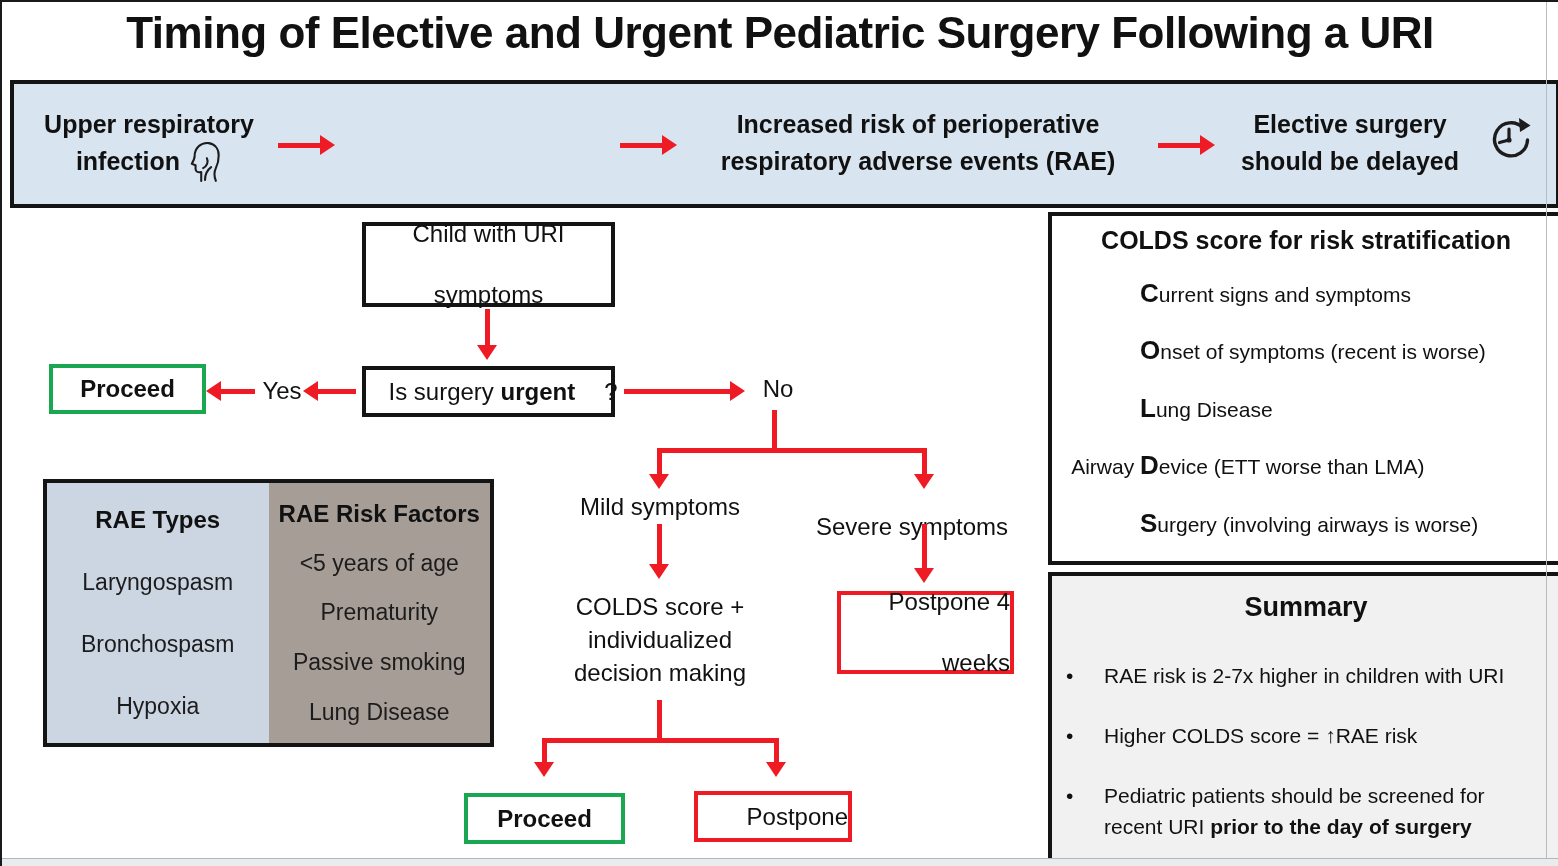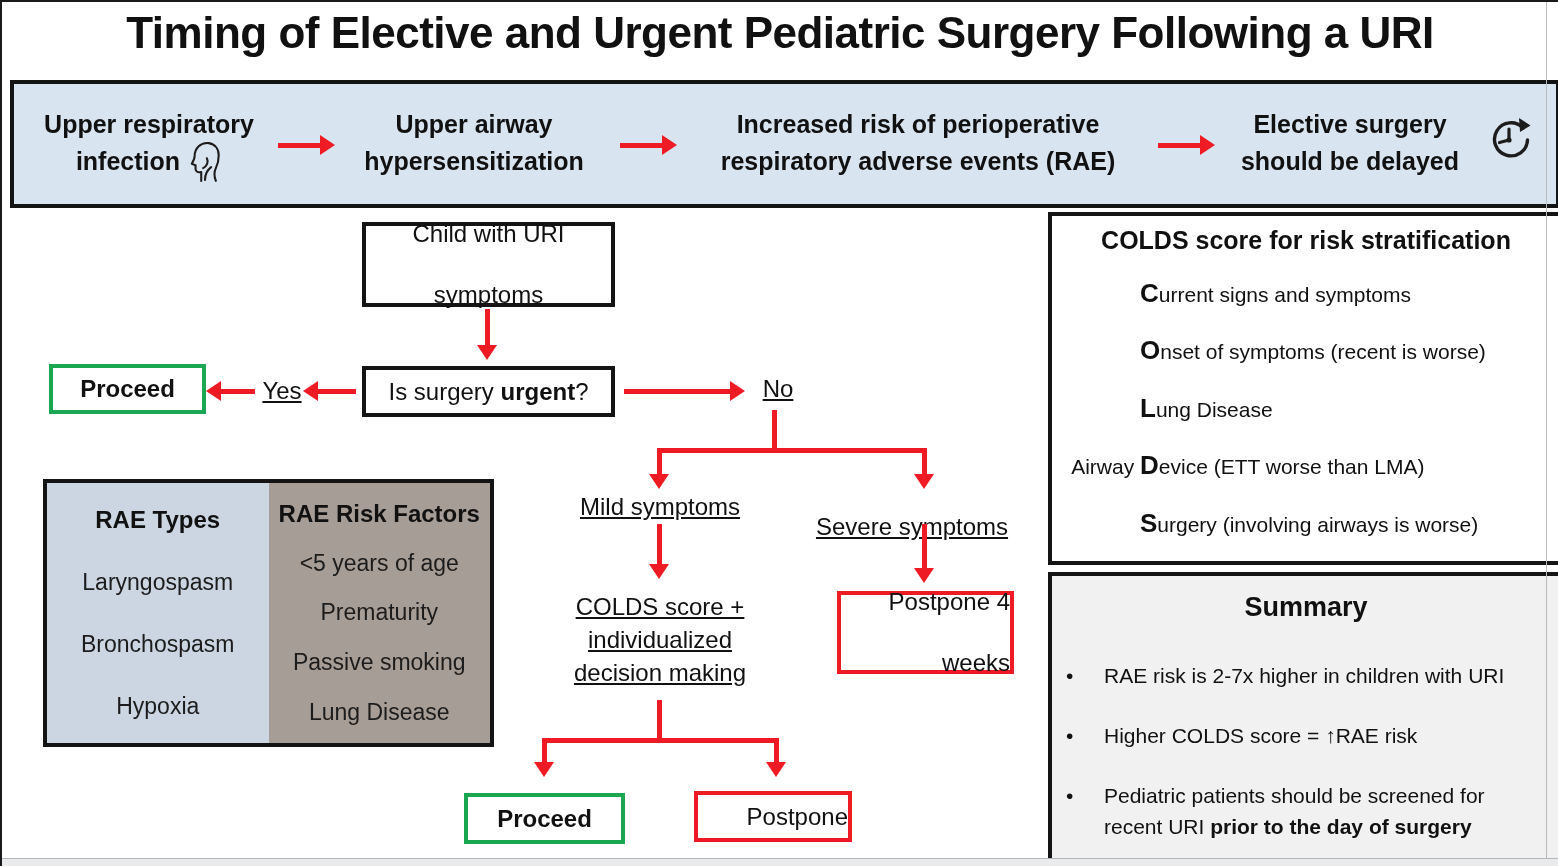--- a/index.html
+++ b/index.html
@@ -33,22 +33,22 @@
   .head-down{position:absolute;width:0;height:0;border-left:10px solid transparent;border-right:10px solid transparent;border-top:15px solid var(--red);}
   .head-left{position:absolute;width:0;height:0;border-top:10px solid transparent;border-bottom:10px solid transparent;border-right:15px solid var(--red);}
   .head-right{position:absolute;width:0;height:0;border-top:10px solid transparent;border-bottom:10px solid transparent;border-left:15px solid var(--red);}
 
   
   .fbox{position:absolute;background:#fff;border:4px solid var(--ink);box-sizing:border-box;
     display:flex;flex-direction:column;align-items:center;justify-content:center;
     text-align:center;font-size:24px;line-height:34px;gap:27px;}
   .fbox.green{border-color:var(--green);font-weight:bold;}
   .fbox.redb{border-color:var(--red);font-weight:normal;align-items:flex-end;}
-  .flabel{position:absolute;font-size:24px;text-align:center;line-height:33px;text-decoration:underline;}
-  .ws{white-space:pre;}
+  .flabel{position:absolute;font-size:24px;text-align:center;line-height:33px;}
+  .ws{white-space:pre;margin-left:29px;}
 
   
   .rae{position:absolute;left:5px;top:477px;width:451px;height:268px;
     border:4px solid var(--ink);box-sizing:border-box;display:flex;margin-left:36px;}
   .rae-col{flex:1;display:flex;flex-direction:column;padding:6px 0;}
   .rae-col1{background:var(--col1);}
   .rae-col2{background:var(--col2);}
   .rae-cell{flex:1;display:flex;align-items:center;justify-content:center;font-size:23px;color:#1c1c1c;}
   .rae-header{font-weight:bold;font-size:24px;color:#111;}
 
@@ -89,24 +89,20 @@
           <path class="icon-stroke" d="M14 43 L14 33.5 C11 34.5 8 33.5 8 30.5 L8 26.5 L4 25 C5.5 22.5 7 20 7 17 C7 8.5 13.5 2 22 3 C28.5 4 32.5 9 32.5 16 C32.5 22 31.5 25.5 29.5 29.5 C27.5 33.5 27.5 38 29.5 43"></path>
           <path class="icon-stroke" d="M20 19 C22 23 20 27.5 16 29.5"></path>
           <path class="icon-stroke" d="M18 42 C18 36 20.5 31.5 24.5 28.5"></path>
         </svg>
       </div>
     </div>
 
     <div class="hstem" style="left:264px;top:59px;width:42px;"></div>
     <div class="head-right" style="left:306px;top:51px;"></div>
 
-    <div class="bstep" style="left:324px;width:272px;">
-      <div>Upper airway</div>
-      <div>hypersensitization</div>
-    </div>
 
     <div class="hstem" style="left:606px;top:59px;width:42px;"></div>
     <div class="head-right" style="left:648px;top:51px;"></div>
 
     <div class="bstep" style="left:674px;width:460px;">
       <div>Increased risk of perioperative</div>
       <div>respiratory adverse events (RAE)</div>
     </div>
 
     <div class="hstem" style="left:1144px;top:59px;width:42px;"></div>

